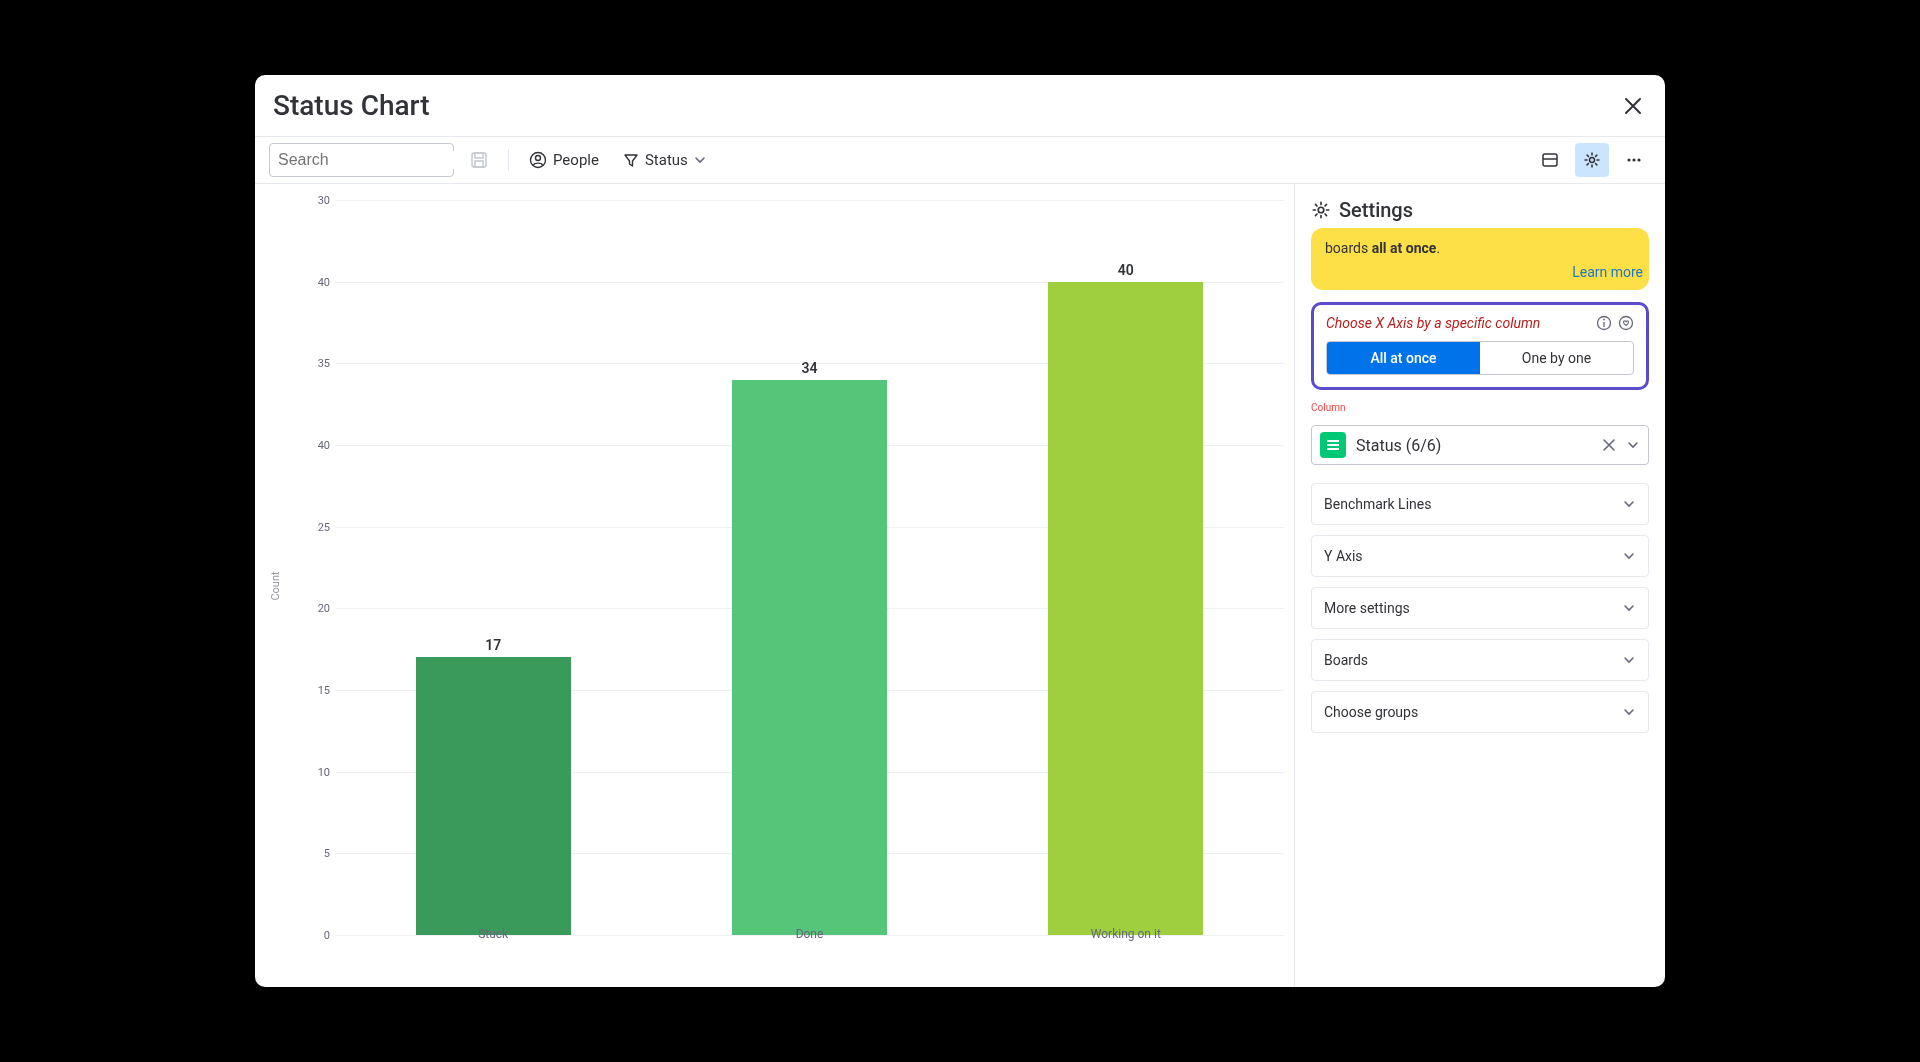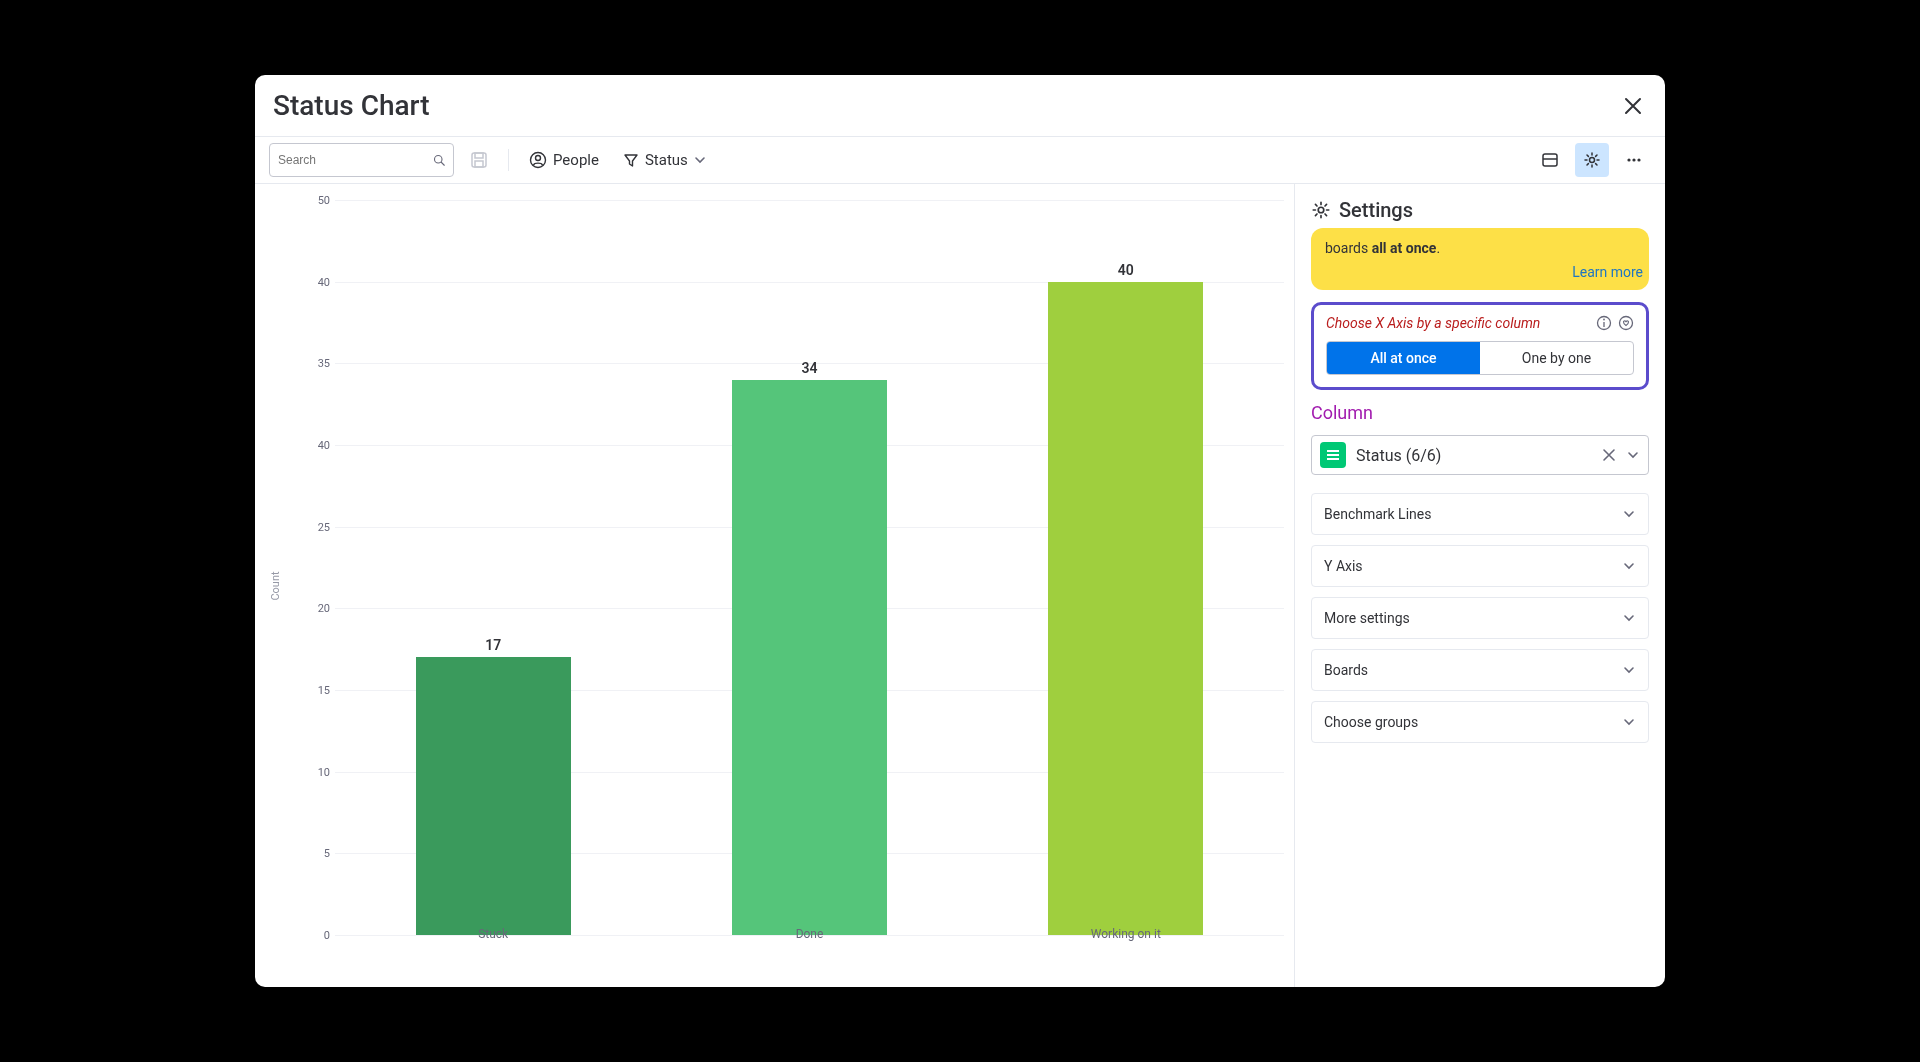--- a/index.html
+++ b/index.html
@@ -50,21 +50,21 @@
     display:flex; align-items:center;
     border:1px solid #c5c7d0;
     border-radius:4px;
     padding: 0 8px;
     height: 34px;
     width: 185px;
   }
   .search-wrap input {
     border:none; outline:none;
     flex:1;
-    font-size:12px;
+    font-size:16px;
     color:#676879;
   }
   .tb-icon-btn {
     width: 34px; height: 34px;
     display:flex; align-items:center; justify-content:center;
     border-radius:4px;
     color:#676879;
     cursor:pointer;
   }
   .tb-icon-btn.disabled { color:#c5c7d0; }
@@ -222,22 +222,22 @@
     font-size:14px;
     cursor:pointer;
     color:#323338;
   }
   .toggle-btn.active {
     background:#0073ea;
     color:#fff;
     font-weight:500;
   }
   .section-label {
-    font-size:18px;
-    color:#a21caf;
+    font-size:10px;
+    color:#ef4444;
   }
   .column-select {
     border:1px solid #c5c7d0;
     border-radius:4px;
     height:40px;
     display:flex;
     align-items:center;
     padding:0 8px;
     gap:10px;
   }
@@ -356,21 +356,21 @@
             <div class="tick-label" style="top: 55.5556%;">20</div>
             <div class="grid-line" style="top: 44.4444%;"></div>
             <div class="tick-label" style="top: 44.4444%;">25</div>
             <div class="grid-line" style="top: 33.3333%;"></div>
             <div class="tick-label" style="top: 33.3333%;">40</div>
             <div class="grid-line" style="top: 22.2222%;"></div>
             <div class="tick-label" style="top: 22.2222%;">35</div>
             <div class="grid-line" style="top: 11.1111%;"></div>
             <div class="tick-label" style="top: 11.1111%;">40</div>
             <div class="grid-line" style="top: 0%;"></div>
-            <div class="tick-label" style="top: 0%;">50</div>
+            <div class="tick-label" style="top: 0%;">30</div>
           </div>
         <div class="bars-row" id="bars">
             <div class="bar-slot" style="justify-content: flex-end;">
               <div class="bar-value">17</div>
               <div class="bar" style="height: 37.7778%; background: rgb(58, 154, 92);"></div>
             </div>
             <div class="bar-slot" style="justify-content: flex-end;">
               <div class="bar-value">34</div>
               <div class="bar" style="height: 75.5556%; background: rgb(85, 197, 122);"></div>
             </div>

